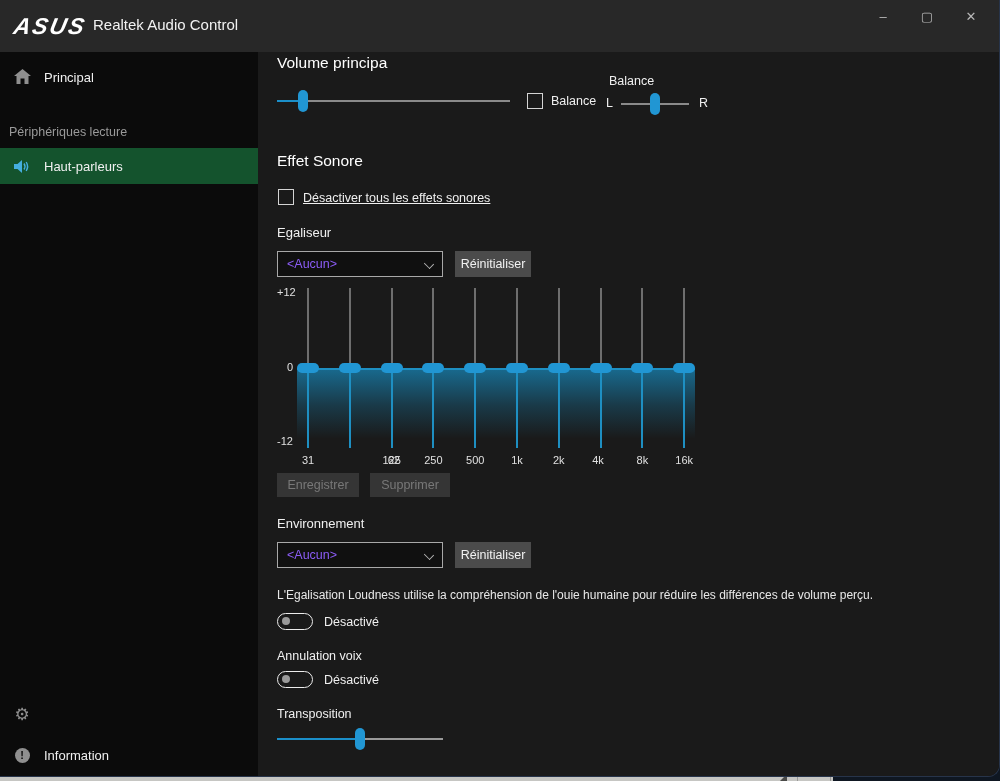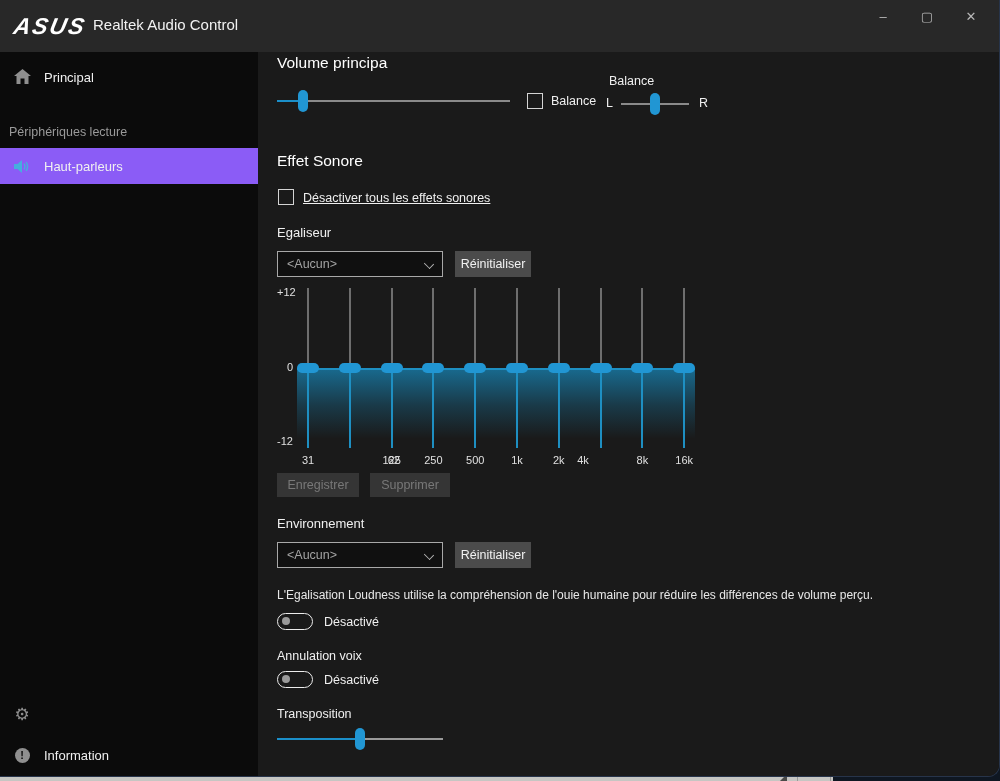--- a/index.html
+++ b/index.html
@@ -28,21 +28,21 @@
   .win-btn { width:44px; height:28px; display:flex; align-items:center; justify-content:center;
     color:#b8b8b8; font-size:13px; cursor:default; }
 
   
   #sidebar { position:absolute; left:0; top:52px; width:258px; height:725px; background:#0b0b0b; }
   .side-item { position:relative; display:flex; align-items:center; height:36px; padding-left:13px; gap:13px;
     color:#f0f0f0; font-size:13px; }
   #side-principal { margin-top:7px; }
   #side-section-label { margin-top:26px; padding-left:9px; color:#9a9a9a; font-size:12.5px; height:22px;
     display:flex; align-items:center; }
-  #side-device { margin-top:5px; background:#8b5cf6;text-align:center; }
+  #side-device { margin-top:5px; background:#14532d;text-align:center; }
   #side-advanced { position:absolute; left:0; bottom:44px; width:100%; }
   #side-information { position:absolute; left:0; bottom:4px; width:100%; }
   .side-icon { width:18px; height:18px; display:flex; align-items:center; justify-content:center; flex:0 0 18px; }
   .gear-glyph { color:#8f8f8f; font-size:17px; line-height:18px; }
   .info-circle { width:15px; height:15px; border-radius:50%; background:#8f8f8f; color:#0b0b0b;
     font-size:11px; font-weight:bold; display:flex; align-items:center; justify-content:center; }
 
   
   #content { position:absolute; left:258px; top:52px; width:742px; height:725px; background:#1a1a1a; }
   .h1 { position:absolute; color:#ffffff; font-size:15.5px; font-weight:400; }
@@ -53,21 +53,21 @@
   .h-slider .track { position:absolute; left:0; right:0; top:50%; height:2px; background:#8a8a8a; transform:translateY(-50%); }
   .h-slider .fill  { position:absolute; left:0; top:50%; height:2px; background:#1b8fc9; transform:translateY(-50%); }
   .h-slider .thumb { position:absolute; top:50%; width:10px; height:22px; border-radius:5px;
     background:#2196d3; transform:translate(-50%,-50%); }
 
   
   .checkbox { position:absolute; width:16px; height:16px; border:1.5px solid #d4d4d4; background:transparent; }
 
   
   .dropdown { position:absolute; width:166px; height:26px; background:#101010; border:1px solid #a8a8a8;
-    color:#a3a3a3; font-size:12.5px; display:flex; align-items:center; padding-left:9px; }
+    color:#8b5cf6; font-size:12.5px; display:flex; align-items:center; padding-left:9px; }
   .dd-chevron { position:absolute; right:9px; top:8px; width:8px; height:8px;
     border-right:1.5px solid #b5b5b5; border-bottom:1.5px solid #b5b5b5; transform:rotate(45deg) scale(1,0.8); }
   .btn { position:absolute; height:26px; background:#4b4b4b; color:#f2f2f2; font-size:12.5px;
     display:flex; align-items:center; justify-content:center; border:none; }
   .btn.disabled { background:#353535; color:#787878; height:24px; }
 
   
   #eq-area { position:absolute; left:19px; top:232px; width:430px; height:190px; }
   .eq-scale { position:absolute; width:16px; text-align:right; color:#e0e0e0; font-size:11px; }
   #eq-gradient { position:absolute; left:20px; top:84px; width:398px; height:80px;
@@ -240,21 +240,21 @@
             </div>
           </div>
         <div id="eq-freqs">
             <span class="eq-freq" style="left: 31px;">31</span>
             <span class="eq-freq" style="left: 72.8px; margin-left: 44px;">62</span>
             <span class="eq-freq" style="left: 114.6px;">125</span>
             <span class="eq-freq" style="left: 156.4px;">250</span>
             <span class="eq-freq" style="left: 198.2px;">500</span>
             <span class="eq-freq" style="left: 240px;">1k</span>
             <span class="eq-freq" style="left: 281.8px;">2k</span>
-            <span class="eq-freq" style="left: 306px;">4k</span>
+            <span class="eq-freq" style="left: 321px;">4k</span>
             <span class="eq-freq" style="left: 365.4px;">8k</span>
             <span class="eq-freq" style="left: 407.2px;">16k</span>
           </div>
       </div>
 
       <div class="btn disabled" style="left:19px; top:421px; width:82px;">Enregistrer</div>
       <div class="btn disabled" style="left:112px; top:421px; width:80px;">Supprimer</div>
 
       <div class="lbl" style="left:19px; top:464px; font-size:13px;text-align:right;">Environnement</div>
       <div class="dropdown" style="left:19px; top:490px;">

